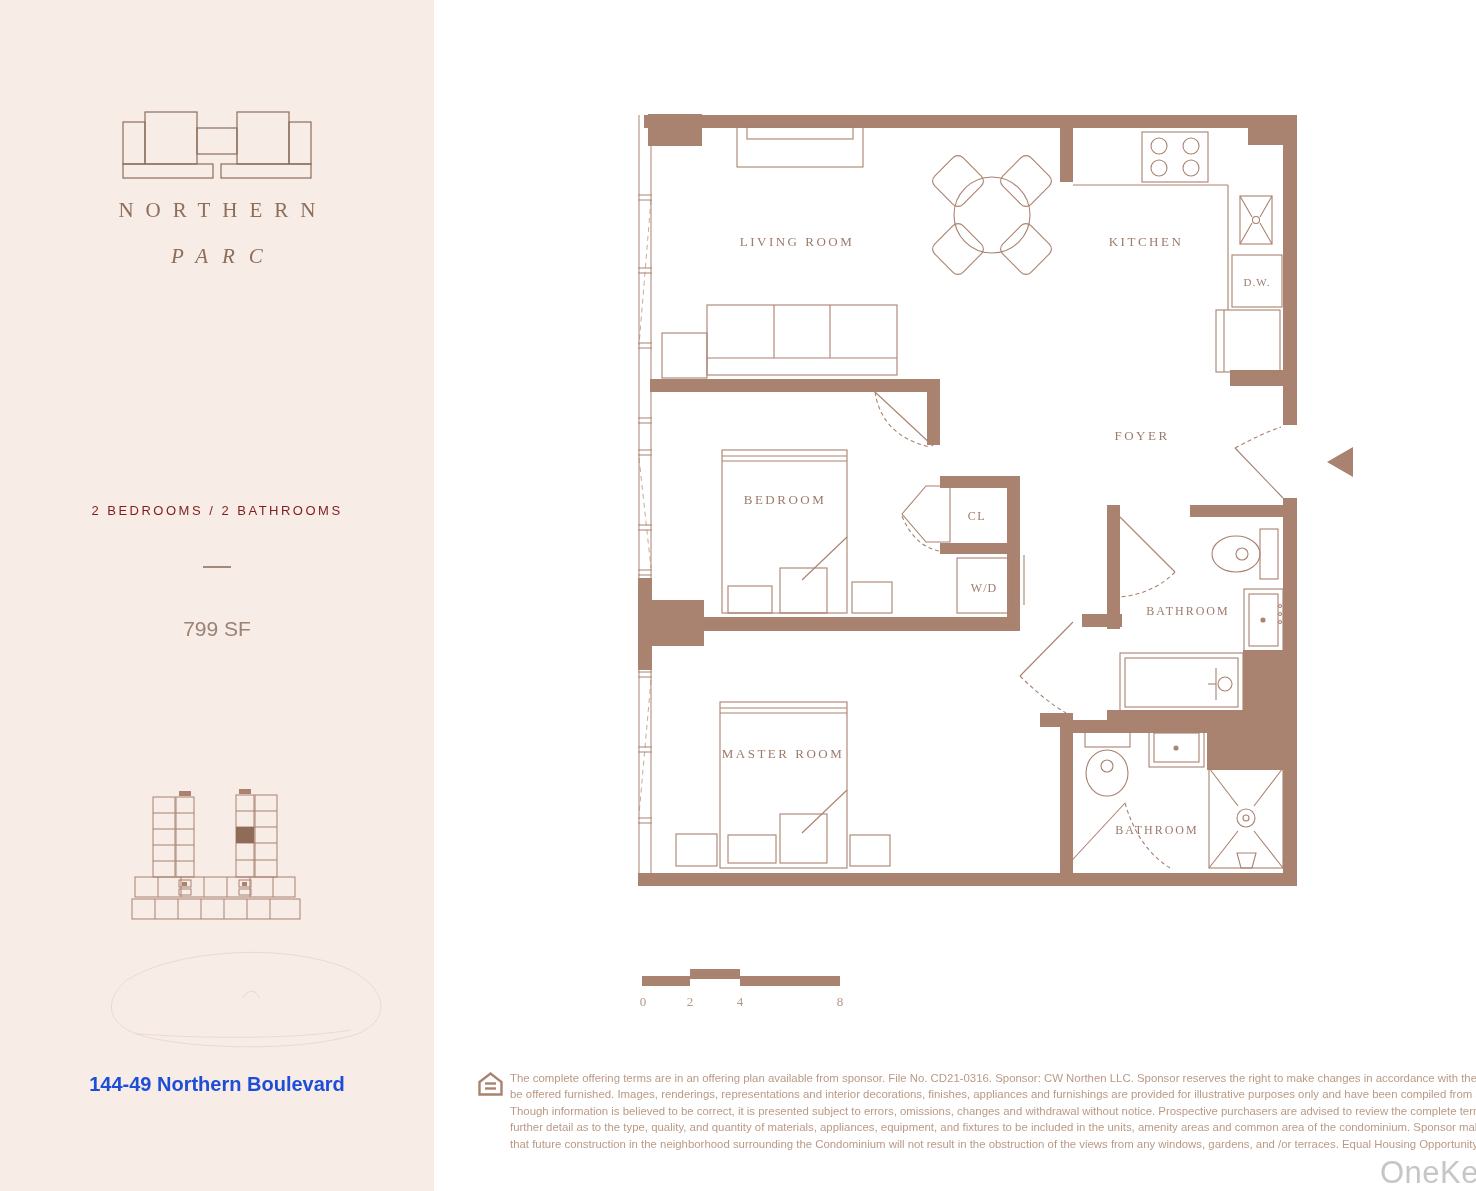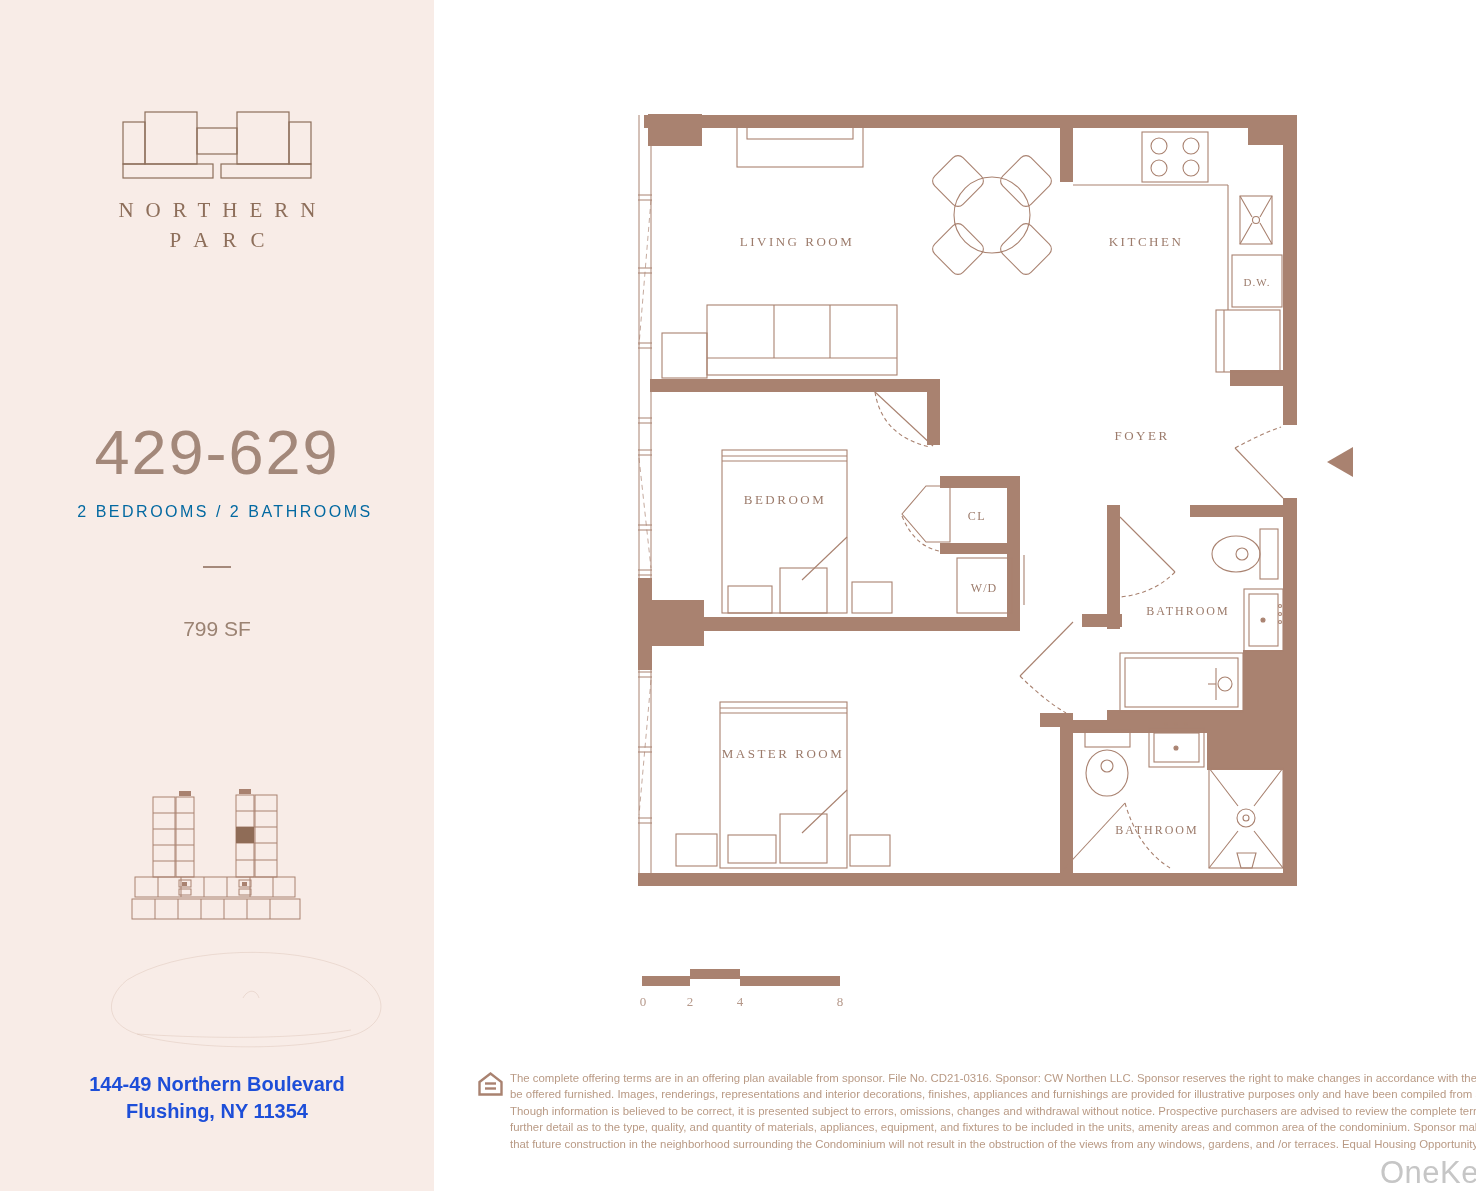--- a/index.html
+++ b/index.html
@@ -2,24 +2,24 @@
 <html><head>
 <meta charset="utf-8">
 <style>
   html,body{margin:0;padding:0;}
   body{width:1476px;height:1191px;overflow:hidden;background:#ffffff;font-family:"Liberation Sans",sans-serif;}
   #page{position:relative;width:1476px;height:1191px;background:#ffffff;}
   
   #sidebar{position:absolute;left:0;top:0;width:434px;height:1191px;background:#f8ece7;}
   .brand-name{position:absolute;width:434px;text-align:center;font-family:"Liberation Serif",serif;color:#8d6e5a;}
   #brand-line1{top:198px;font-size:21px;letter-spacing:12px;text-indent:12px;}
-  #brand-line2{top:228px;font-size:21px;letter-spacing:14px;text-indent:14px;}
+  #brand-line2{top:244px;font-size:21px;letter-spacing:14px;text-indent:14px;font-style:italic;}
   #residence-label{position:absolute;top:394px;width:434px;text-align:center;font-family:"Liberation Serif",serif;font-size:16px;letter-spacing:9px;text-indent:9px;color:#a3887a;}
   #unit-number{position:absolute;top:416px;width:434px;text-align:center;font-size:63px;font-weight:300;letter-spacing:2px;color:#a3887a;}
-  #beds-baths{position:absolute;top:503px;width:434px;text-align:center;font-size:16px;letter-spacing:2.5px;color:#0369a1;margin-left:8px;}
+  #beds-baths{position:absolute;top:503px;width:434px;text-align:center;font-size:13px;letter-spacing:2.5px;color:#7f1d1d;}
   #divider{position:absolute;top:566px;left:203px;width:28px;height:2px;background:#a5897b;}
   #area-sf{position:absolute;top:617px;width:434px;text-align:center;font-size:21px;color:#9b8373;}
   #address{position:absolute;top:1071px;width:434px;text-align:center;font-size:20px;font-weight:700;color:#1d4ed8;line-height:27px;}
   
   #disclaimer{position:absolute;left:510px;top:1070px;width:1000px;color:#b99a85;font-size:11.4px;line-height:16.4px;}
   #disclaimer div{white-space:nowrap;}
   #eho-icon{position:absolute;left:477px;top:1070px;}
   #watermark{position:absolute;left:1380px;top:1155px;font-size:31px;color:#c6c6c6;letter-spacing:0.5px;}
   svg text{font-family:"Liberation Serif",serif;}
 </style>
@@ -37,21 +37,20 @@
         <rect x="122" y="6" width="52" height="52"></rect>
         <rect x="174" y="16" width="22" height="42"></rect>
         <rect x="82" y="22" width="40" height="26"></rect>
         <rect x="8" y="58" width="90" height="14"></rect>
         <rect x="106" y="58" width="90" height="14"></rect>
       </g>
     </svg>
     <div id="brand-line1" class="brand-name">NORTHERN</div>
     <div id="brand-line2" class="brand-name">PARC</div>
 
-    <div id="unit-number">429-629</div>
     <div id="beds-baths">2 BEDROOMS / 2 BATHROOMS</div>
     <div id="divider"></div>
     <div id="area-sf">799 SF</div>
 
     <svg style="position:absolute;left:130px;top:773px" width="175" height="150" viewBox="0 0 175 150">
       <g fill="none" stroke="#a98270" stroke-width="1">
 
         <rect x="23" y="24" width="22" height="80"></rect>
         <rect x="46" y="24" width="18" height="80"></rect>
         <path d="M23,40 H64 M23,56 H64 M23,72 H64 M23,88 H64"></path>
@@ -81,21 +80,20 @@
     <svg style="position:absolute;left:95px;top:938px" width="310" height="122" viewBox="0 0 310 122">
       <g fill="none" stroke="#c9a898" stroke-opacity="0.28" stroke-width="1">
         <path d="M32,42 C80,12 180,6 240,26 C290,42 302,80 262,96 C200,116 80,110 42,96 C12,86 8,62 32,42 Z"></path>
         <path d="M42,96 C120,101 200,101 256,92"></path>
         <path d="M148,60 c5,-9 13,-9 16,0"></path>
       </g>
     </svg>
 
     <div id="address">
       <div>144-49 Northern Boulevard</div>
-      <div>Flushing, NY 11354</div>
     </div>
   </div>
 
   <svg style="position:absolute;left:630px;top:100px" width="740" height="800" viewBox="0 0 740 800">
 
     <g fill="#a98270" stroke="none">
       <rect x="14" y="15" width="653" height="13"></rect>
       <rect x="18" y="14" width="54" height="32"></rect>
       <rect x="618" y="15" width="49" height="30"></rect>
       <rect x="653" y="15" width="14" height="310"></rect>

